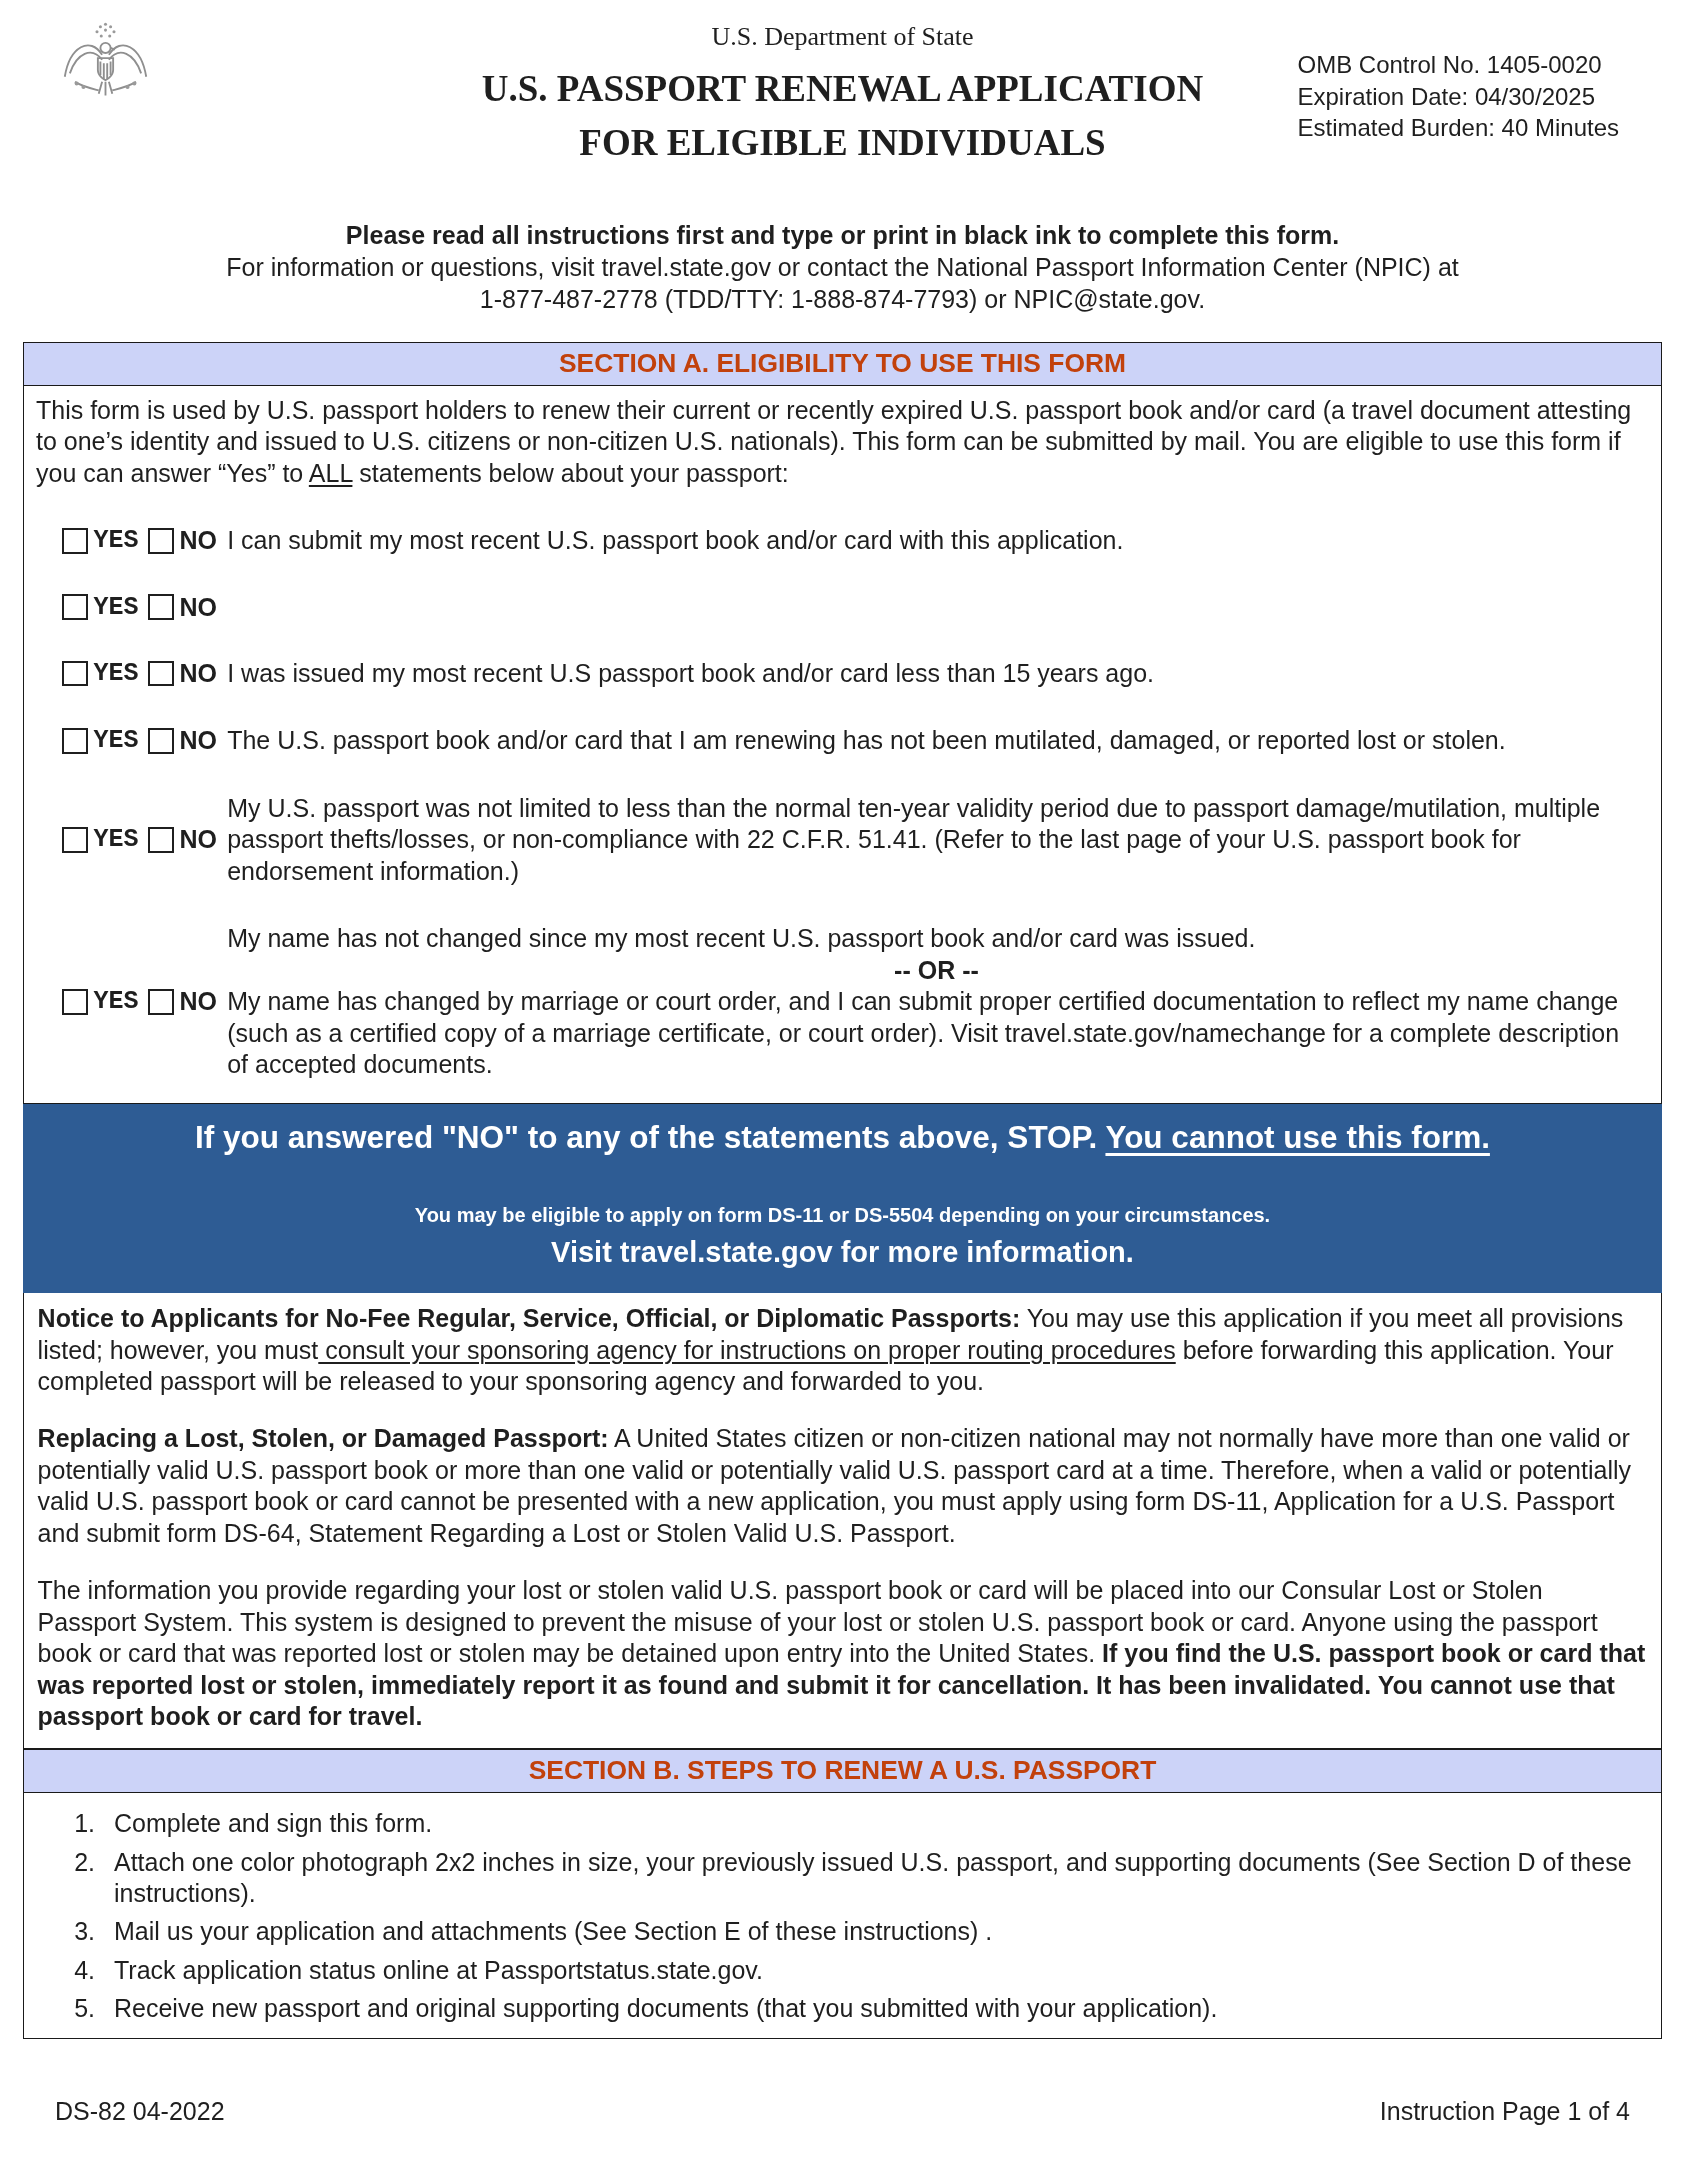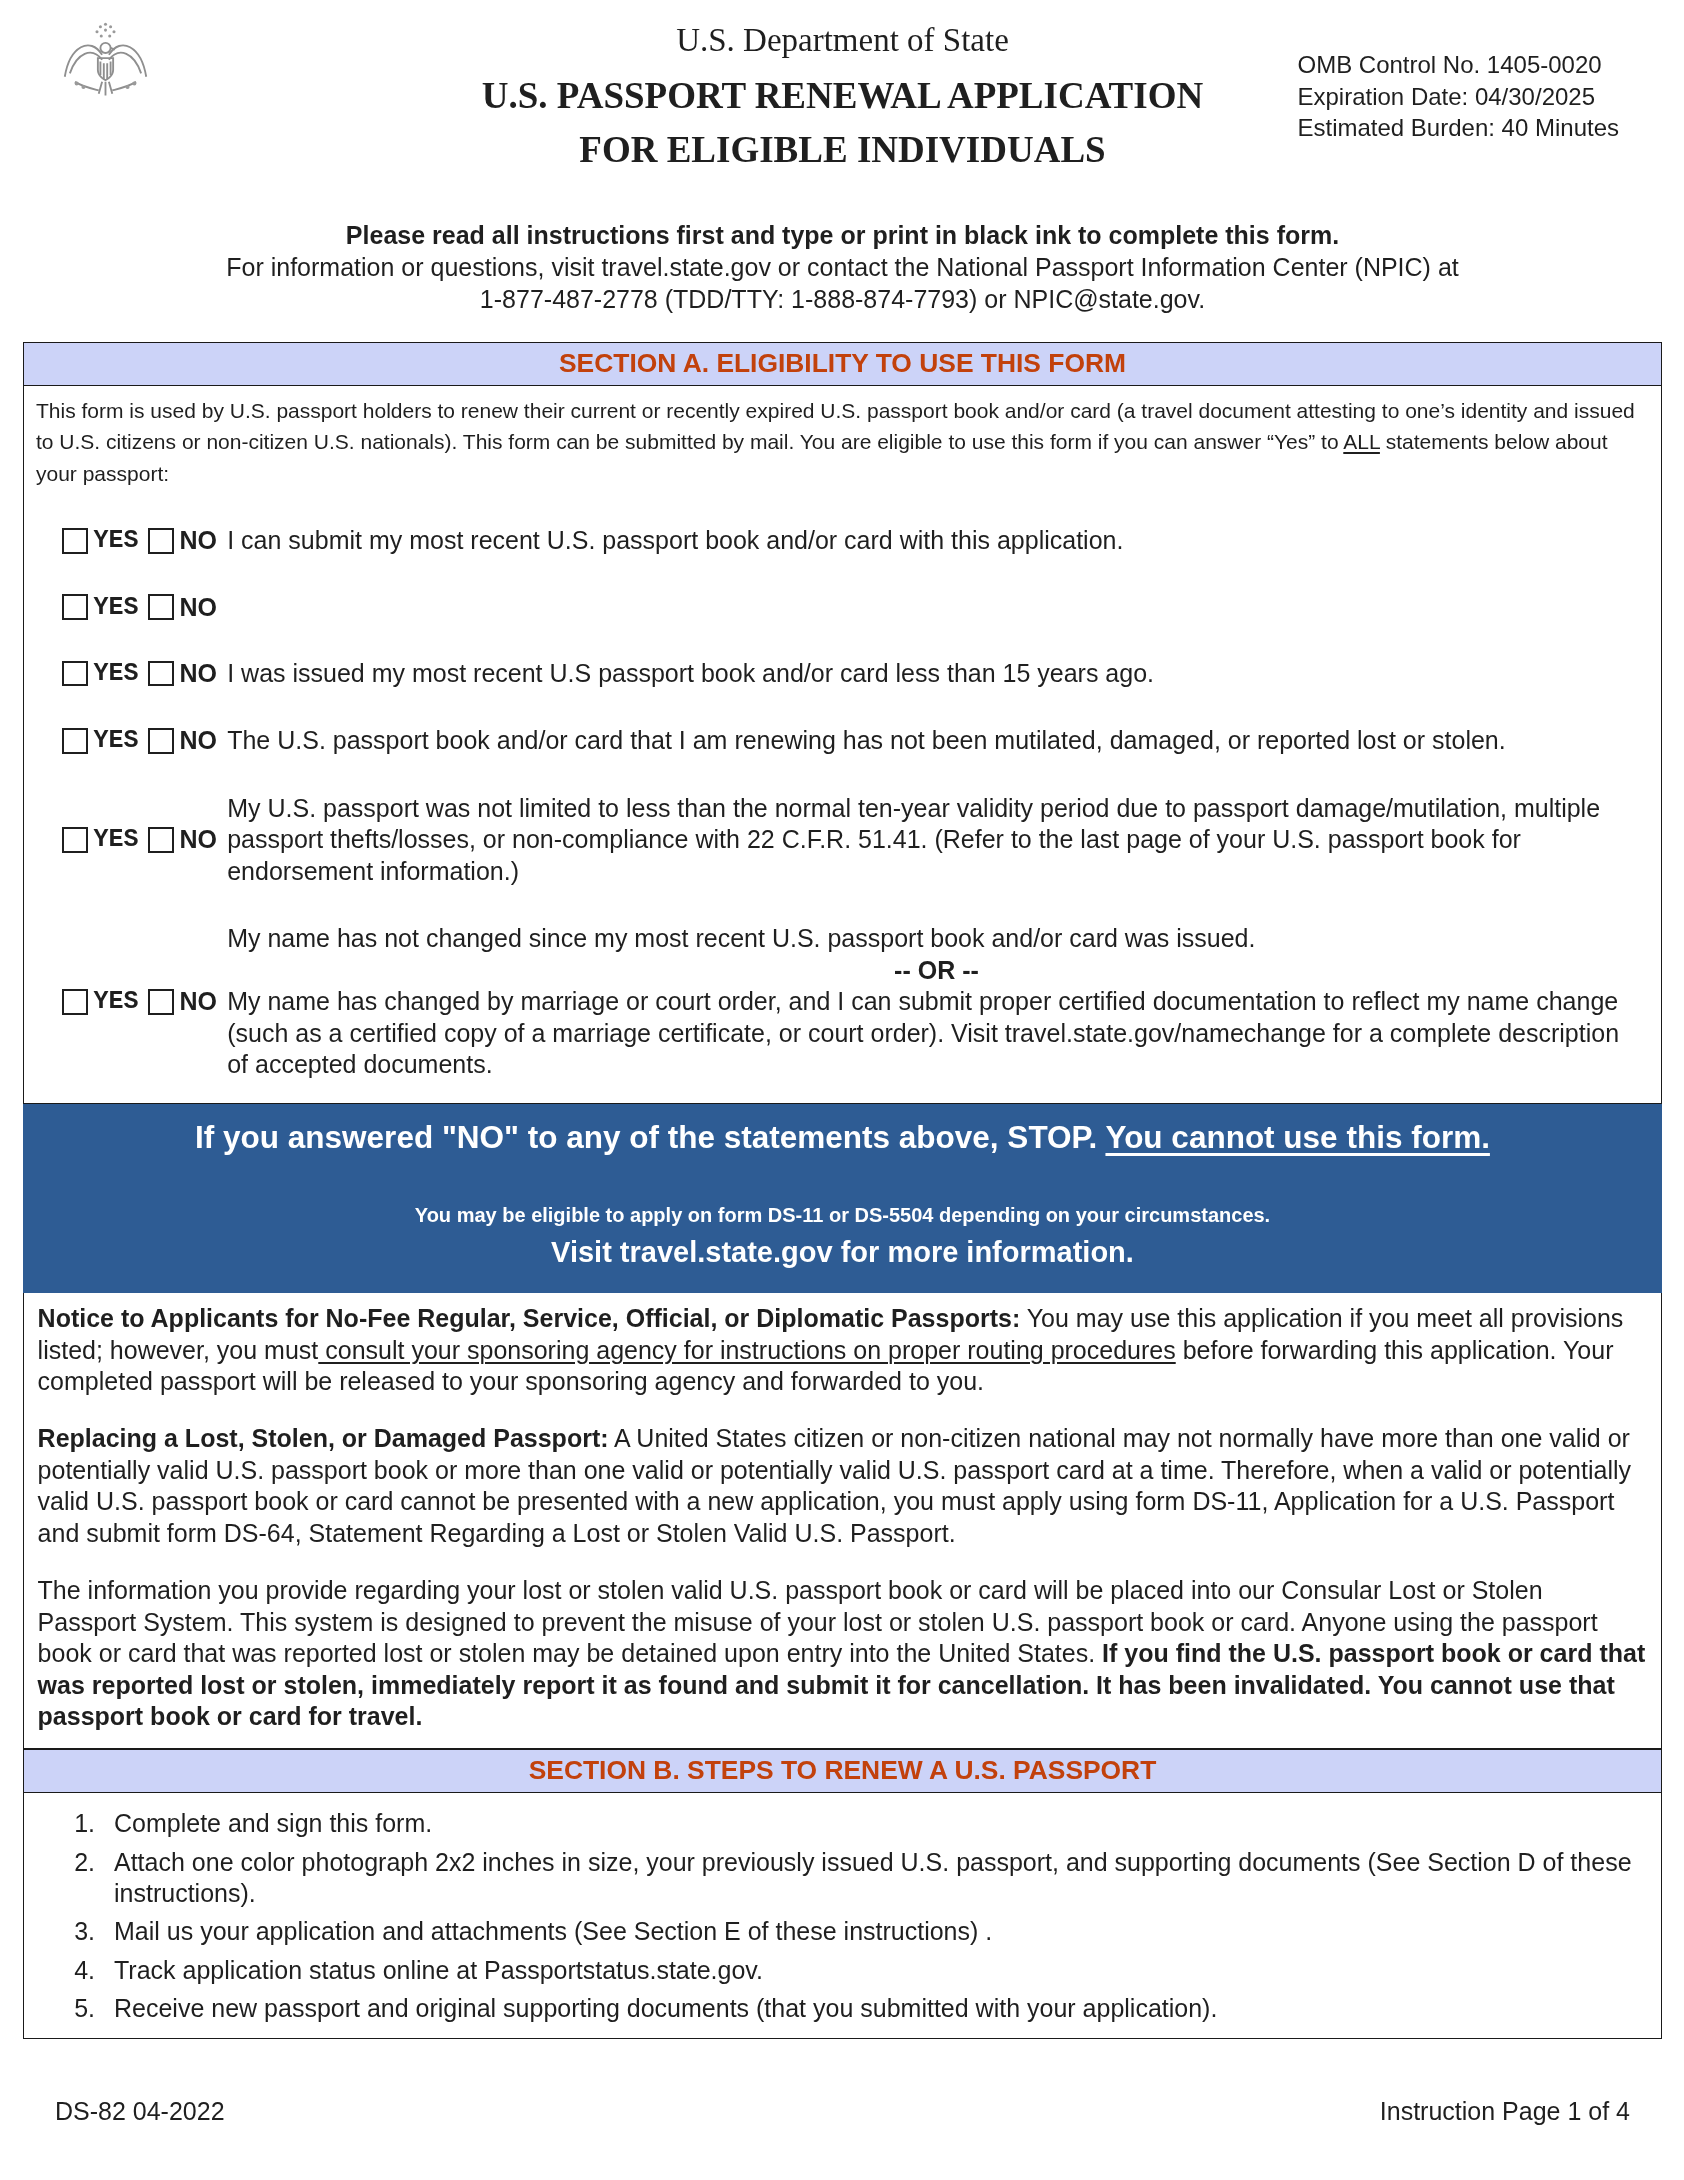--- a/index.html
+++ b/index.html
@@ -15,42 +15,42 @@
   .content { padding:0 23px; }
 
   
   .hdr { position:relative; height:200px; }
   .seal { position:absolute; left:58px; top:13.6px; }
   .hdr-center {
     position:absolute; left:0; right:0; top:22px;
     text-align:center;
     font-family:"Liberation Serif", serif;
   }
-  .agency { font-size:33px; }
+  .agency { font-size:26px; }
   .form-title { font-size:37px; font-weight:bold; margin-top:10.2px; line-height:1.45; }
   .omb { position:absolute; right:66px; top:49px; font-size:24px; line-height:31.5px; text-align:left; }
 
   
   .intro { text-align:center; font-size:25px; line-height:32px; margin-top:19px; }
   .intro .b1 { font-weight:bold; }
 
   
   .sec-bar {
     border:1.7px solid #1a1a1a;
     background:#ccd3f8;
     text-align:center;
     font-weight:bold;
     font-size:26.4px;
     padding:5.1px 0 6px 0;
     color:#c2410c;
   }
   .sec-box { border:1.7px solid #1a1a1a; border-top:none; background:#fff; }
 
   
-  .secA-intro { font-size:21px; line-height:31.5px; padding:8.5px 12px 0 12px; }
+  .secA-intro { font-size:25px; line-height:31.5px; padding:8.5px 12px 0 12px; }
   .u { text-decoration:underline; text-underline-offset:3.4px; text-decoration-thickness:1.7px; }
   .elig-rows { padding:0 15.3px 22px 38px; }
   .elig-row { display:flex; align-items:center; margin-top:36px; }
   .yn { display:flex; width:155px; flex-shrink:0; }
   .yn-pair { display:flex; align-items:center; }
   .yn-pair:first-child { width:98px;font-family:Liberation Mono, monospace; }
   .cb {
     display:inline-block; width:25.6px; height:25.6px;
     border:2.6px solid #1f1f1f; background:#fff; margin-right:6px; flex-shrink:0;
   }

